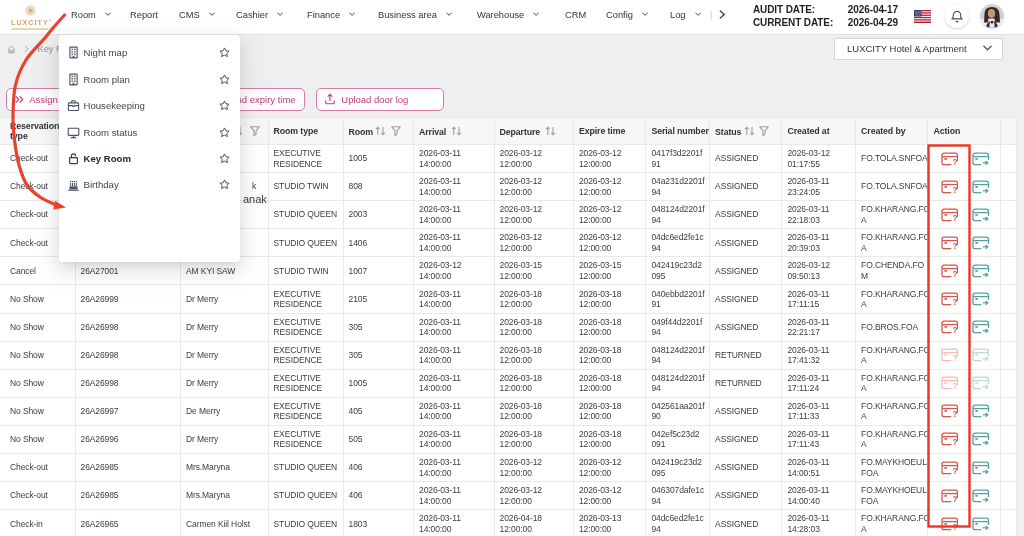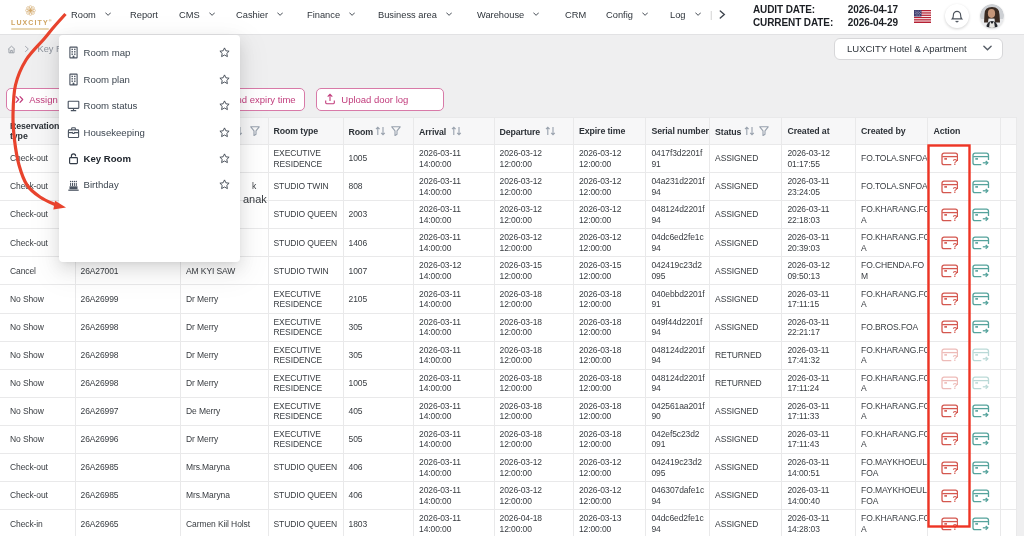--- a/index.html
+++ b/index.html
@@ -9,21 +9,21 @@
 .logo .lt{font-size:7px;font-weight:700;letter-spacing:1.1px;color:#cfa461;line-height:8px;margin-top:1px;white-space:nowrap}
 .logo .ls{height:1.5px;background:#e8d7b4;margin:1px 0 0;border-radius:1px}
 .nav{position:absolute;left:0;top:10px;height:14px;font-size:9.3px;color:#2e343b;white-space:nowrap}
 .nav-item{position:absolute;top:0}
 .nchev{margin-left:9px}
 .dates{position:absolute;left:753px;top:3px;font-size:10px;font-weight:700;color:#1c1f24;line-height:13.2px;width:145px;letter-spacing:-0.1px}
 .flagbox{position:absolute;left:914px;top:9px}
 .bellc{position:absolute;left:945px;top:4px;width:24px;height:24px;border-radius:50%;background:#fff;box-shadow:0 1px 3px rgba(0,0,0,.18);text-align:center;line-height:29px}
 .avatar{position:absolute;left:980px;top:4px;width:24px;height:24px;border-radius:50%;overflow:hidden;box-shadow:0 1px 2px rgba(0,0,0,.15)}
 .crumb{position:absolute;left:7px;top:44px;display:flex;align-items:center;gap:8px;font-size:9.3px;color:#8d939c}
-.selector{position:absolute;left:834px;top:38px;width:169px;height:22px;background:#fff;border:1px solid #d7d7d9;border-radius:6px;font-size:9.5px;color:#2e343b;line-height:20px;padding-left:12px}
+.selector{position:absolute;left:834px;top:38px;width:169px;height:22px;background:#fff;border:1px solid #d7d7d9;border-radius:0;font-size:9.5px;color:#2e343b;line-height:20px;padding-left:12px}
 .selector .sc{position:absolute;right:10px;top:6px;line-height:0}
 .btn{position:absolute;top:88px;height:23px;border:1px solid #d87aa8;border-radius:5px;background:#fff;color:#c13c7c;font-size:9.5px;line-height:21px;padding:0 10px;white-space:nowrap}
 .grid{position:absolute;left:0;top:117px;border-collapse:collapse;table-layout:fixed;width:1017px;background:#fff}
 .grid td,.grid th{border:1px solid #e9e9ea;font-size:8.5px;letter-spacing:-0.1px;color:#383c41;padding:2px 5px;vertical-align:middle;text-align:left;line-height:10.5px;overflow:hidden;white-space:nowrap}
 .grid th{background:#f7f7f8;color:#2d3238;font-size:8.8px;letter-spacing:-0.1px;font-weight:700;height:24px;white-space:nowrap;line-height:10px;padding:1px 5px}
 .grid th:first-child{white-space:normal}
 .grid tr{height:28.1px}
 .grid tr.hd{height:27px}
 .grid td:first-child,.grid th:first-child{padding-left:10px;border-left:none}
 .grid .act{text-align:left;padding-left:0}
@@ -683,21 +683,21 @@
             <rect x="4.5" y="2.7" width="1.4" height="1.4"></rect>
             <rect x="7.1" y="2.7" width="1.4" height="1.4"></rect>
             <rect x="4.5" y="5.1" width="1.4" height="1.4"></rect>
             <rect x="7.1" y="5.1" width="1.4" height="1.4"></rect>
             <rect x="4.5" y="7.5" width="1.4" height="1.4"></rect>
             <rect x="7.1" y="7.5" width="1.4" height="1.4"></rect>
             <rect x="5.6" y="9.7" width="1.8" height="2.2"></rect>
           </g>
         </svg>
       </span>
-      <span class="ml">Room map</span>
+      <span class="ml">Night map</span>
       <span class="ms">
         <svg width="11" height="11" viewBox="0 0 11 11">
           <path d="M5.5 0.9 L6.9 3.8 L10.1 4.2 L7.8 6.4 L8.4 9.6 L5.5 8 L2.6 9.6 L3.2 6.4 L0.9 4.2 L4.1 3.8 Z" fill="none" stroke="#3a424d" stroke-width="0.9" stroke-linejoin="round"></path>
         </svg>
       </span>
     </div>
     <div class="mi">
       <span class="mic">
         <svg width="13" height="13" viewBox="0 0 13 13">
           <g fill="none" stroke="#4a5360" stroke-width="1.1">
@@ -708,36 +708,20 @@
             <rect x="7.1" y="2.7" width="1.4" height="1.4"></rect>
             <rect x="4.5" y="5.1" width="1.4" height="1.4"></rect>
             <rect x="7.1" y="5.1" width="1.4" height="1.4"></rect>
             <rect x="4.5" y="7.5" width="1.4" height="1.4"></rect>
             <rect x="7.1" y="7.5" width="1.4" height="1.4"></rect>
             <rect x="5.6" y="9.7" width="1.8" height="2.2"></rect>
           </g>
         </svg>
       </span>
       <span class="ml">Room plan</span>
-      <span class="ms">
-        <svg width="11" height="11" viewBox="0 0 11 11">
-          <path d="M5.5 0.9 L6.9 3.8 L10.1 4.2 L7.8 6.4 L8.4 9.6 L5.5 8 L2.6 9.6 L3.2 6.4 L0.9 4.2 L4.1 3.8 Z" fill="none" stroke="#3a424d" stroke-width="0.9" stroke-linejoin="round"></path>
-        </svg>
-      </span>
-    </div>
-    <div class="mi">
-      <span class="mic">
-        <svg width="13" height="13" viewBox="0 0 13 13">
-          <g fill="none" stroke="#4a5360" stroke-width="1.1">
-            <rect x="1.2" y="2.2" width="10.6" height="7.2" rx="0.6"></rect>
-            <path d="M6.5 9.4 v2 M3.8 11.6 h5.4"></path>
-          </g>
-        </svg>
-      </span>
-      <span class="ml">Room status</span>
       <span class="ms">
         <svg width="11" height="11" viewBox="0 0 11 11">
           <path d="M5.5 0.9 L6.9 3.8 L10.1 4.2 L7.8 6.4 L8.4 9.6 L5.5 8 L2.6 9.6 L3.2 6.4 L0.9 4.2 L4.1 3.8 Z" fill="none" stroke="#3a424d" stroke-width="0.9" stroke-linejoin="round"></path>
         </svg>
       </span>
     </div>
     <div class="mi">
       <span class="mic">
         <svg width="13" height="13" viewBox="0 0 13 13">
           <g fill="none" stroke="#4a5360" stroke-width="1.1">
@@ -748,20 +732,36 @@
           </g>
         </svg>
       </span>
       <span class="ml">Housekeeping</span>
       <span class="ms">
         <svg width="11" height="11" viewBox="0 0 11 11">
           <path d="M5.5 0.9 L6.9 3.8 L10.1 4.2 L7.8 6.4 L8.4 9.6 L5.5 8 L2.6 9.6 L3.2 6.4 L0.9 4.2 L4.1 3.8 Z" fill="none" stroke="#3a424d" stroke-width="0.9" stroke-linejoin="round"></path>
         </svg>
       </span>
     </div>
+    <div class="mi">
+      <span class="mic">
+        <svg width="13" height="13" viewBox="0 0 13 13">
+          <g fill="none" stroke="#4a5360" stroke-width="1.1">
+            <rect x="1.2" y="2.2" width="10.6" height="7.2" rx="0.6"></rect>
+            <path d="M6.5 9.4 v2 M3.8 11.6 h5.4"></path>
+          </g>
+        </svg>
+      </span>
+      <span class="ml">Room status</span>
+      <span class="ms">
+        <svg width="11" height="11" viewBox="0 0 11 11">
+          <path d="M5.5 0.9 L6.9 3.8 L10.1 4.2 L7.8 6.4 L8.4 9.6 L5.5 8 L2.6 9.6 L3.2 6.4 L0.9 4.2 L4.1 3.8 Z" fill="none" stroke="#3a424d" stroke-width="0.9" stroke-linejoin="round"></path>
+        </svg>
+      </span>
+    </div>
     <div class="mi sel">
       <span class="mic">
         <svg width="13" height="13" viewBox="0 0 13 13">
           <g fill="none" stroke="#333c48" stroke-width="1.15">
             <rect x="2.6" y="5.6" width="7.8" height="6" rx="0.8"></rect>
             <path d="M4.4 5.6 V3.9 a2.1 2.1 0 0 1 4.2 0 v0.4"></path>
           </g>
         </svg>
       </span>
       <span class="ml">Key Room</span>

